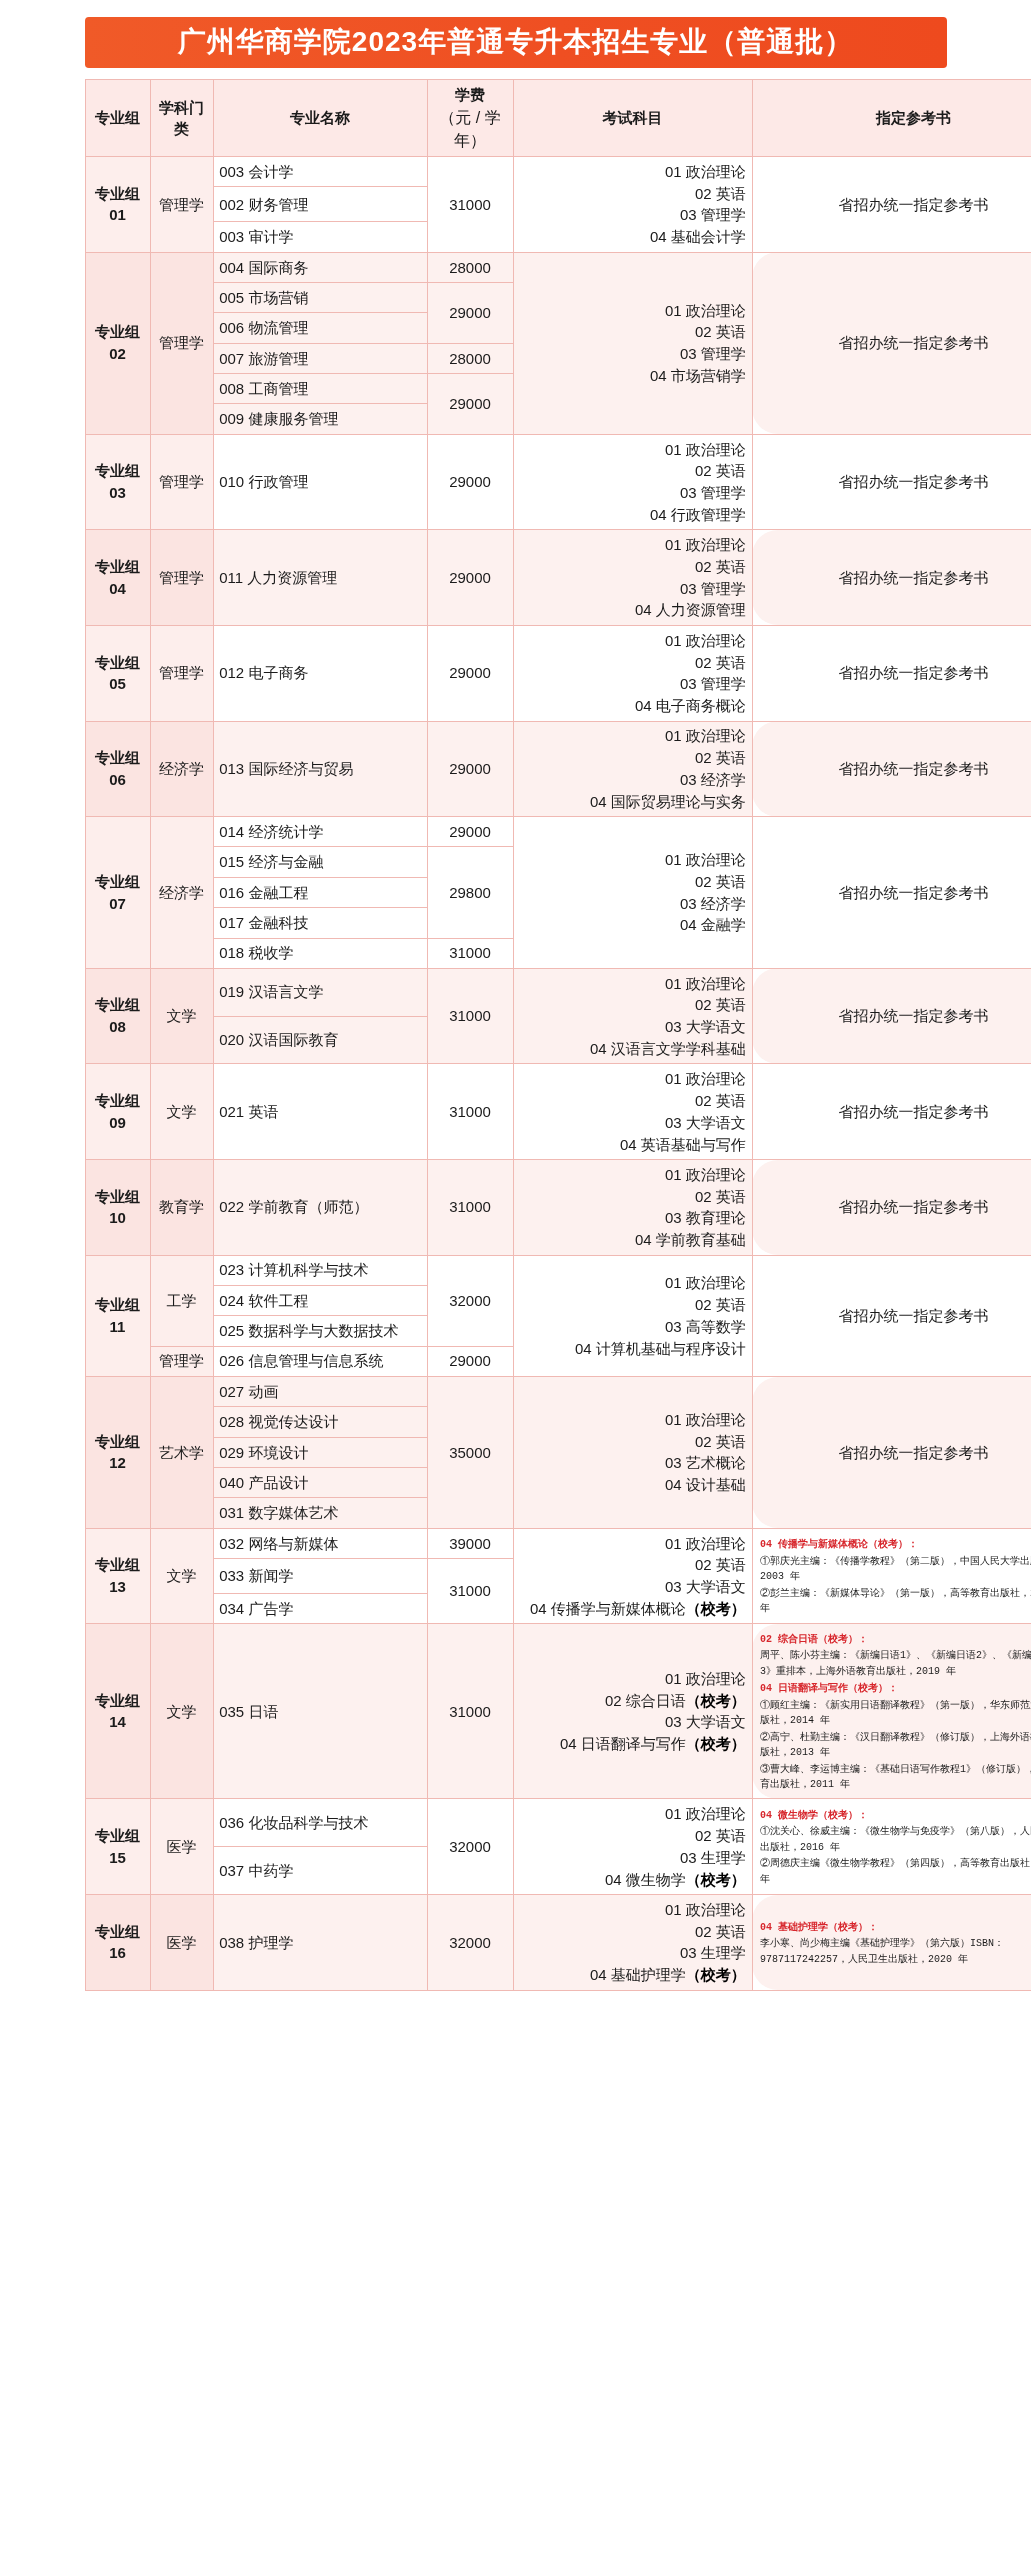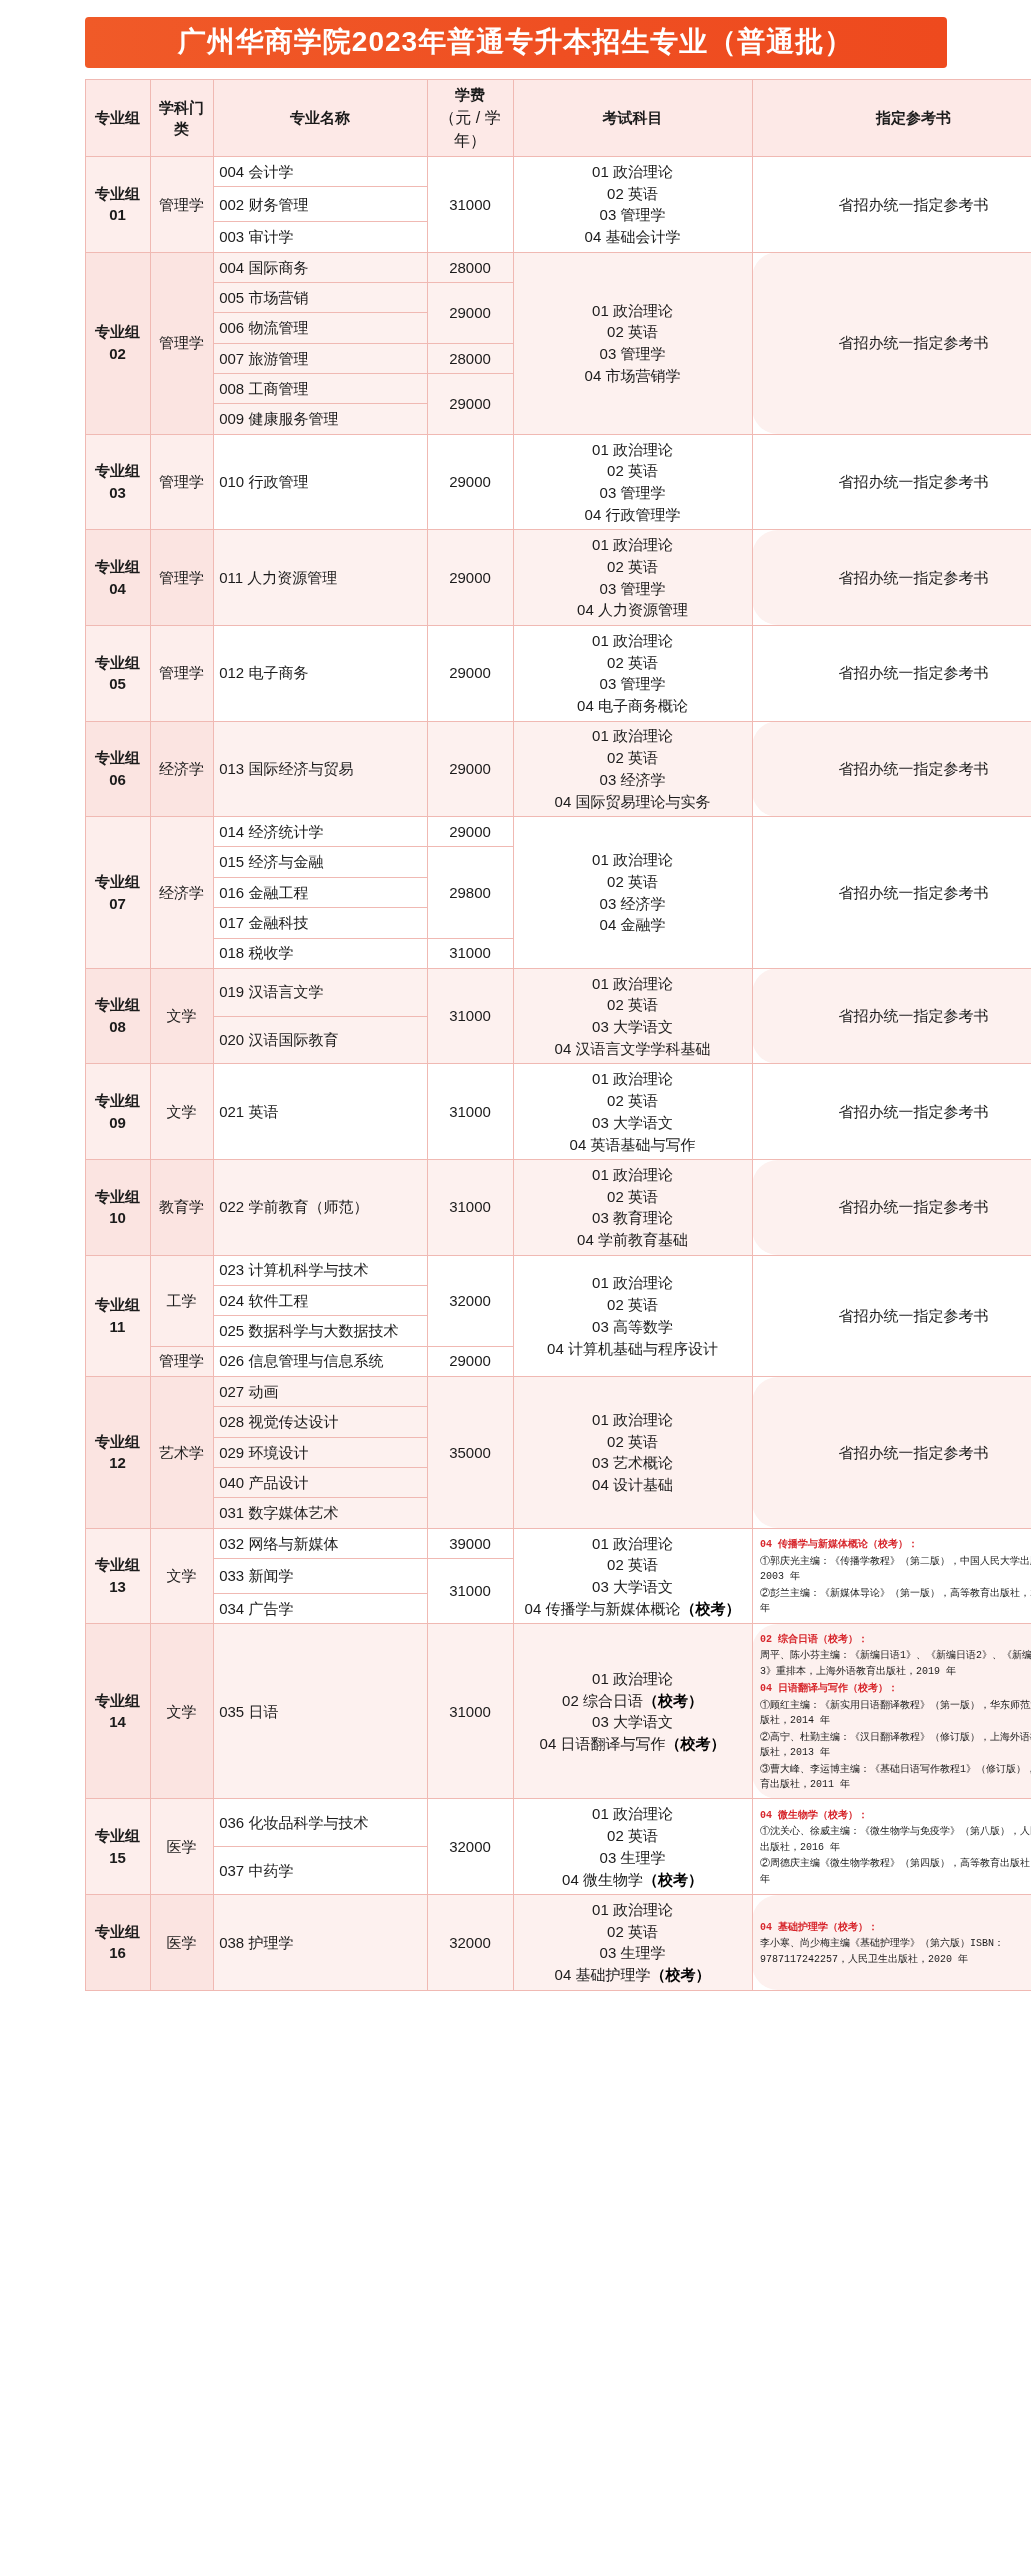--- a/index.html
+++ b/index.html
@@ -68,21 +68,21 @@
     background: #fdeeec;
   }
   td.cat {
     text-align: center;
     font-size: 15px;
     background: #fdeeec;
     margin-left: 40px;
   }
   td.major { text-align: left; padding-left: 9.6px; }
   td.fee   { text-align: center; }
-  td.exam  { text-align: center; padding-left: 9.6px; font-size: 14px; line-height:1.5; }
+  td.exam  { text-align: right; padding-left: 9.6px; font-size: 14px; line-height:1.5; }
   td.book  { text-align: center; font-size: 14.3px; border-radius: 26px; }
   td.book.detail { text-align: left; font-size: 10px; line-height: 1.55; padding: 5.7px 7.6px; font-family: Liberation Mono, monospace; }
   .red { color: #000000; font-weight: bold; }
   tr.shade td { background: #fdf1ef; }
   tr.shade td.group, tr.shade td.cat { background: #fbe4e1; }
   .exam-line { display:block; white-space: nowrap; }
   .bk-head { display:block; font-weight:bold; color:#d7262c; margin-top:1.9px; }
   .bk-p { display:block; margin-top:1px; }
 </style>
 </head>
@@ -115,21 +115,21 @@
           <span class="sub">（元 / 学年）</span>
         </th>
         <th>考试科目</th>
         <th>指定参考书</th>
       </tr>
     </thead>
     <tbody id="tbody">
         <tr>
           <td class="group" rowspan="3">专业组<br>01</td>
           <td class="cat" rowspan="3">管理学</td>
-          <td class="major">004 会计学</td>
+          <td class="major">003 会计学</td>
           <td class="fee" rowspan="3">31000</td>
           <td class="exam" rowspan="3">
             <span class="exam-line">01 政治理论</span>
             <span class="exam-line">02 英语</span>
             <span class="exam-line">03 管理学</span>
             <span class="exam-line">04 基础会计学</span>
           </td>
           <td rowspan="3" class="book">省招办统一指定参考书</td>
         </tr>
         <tr>

